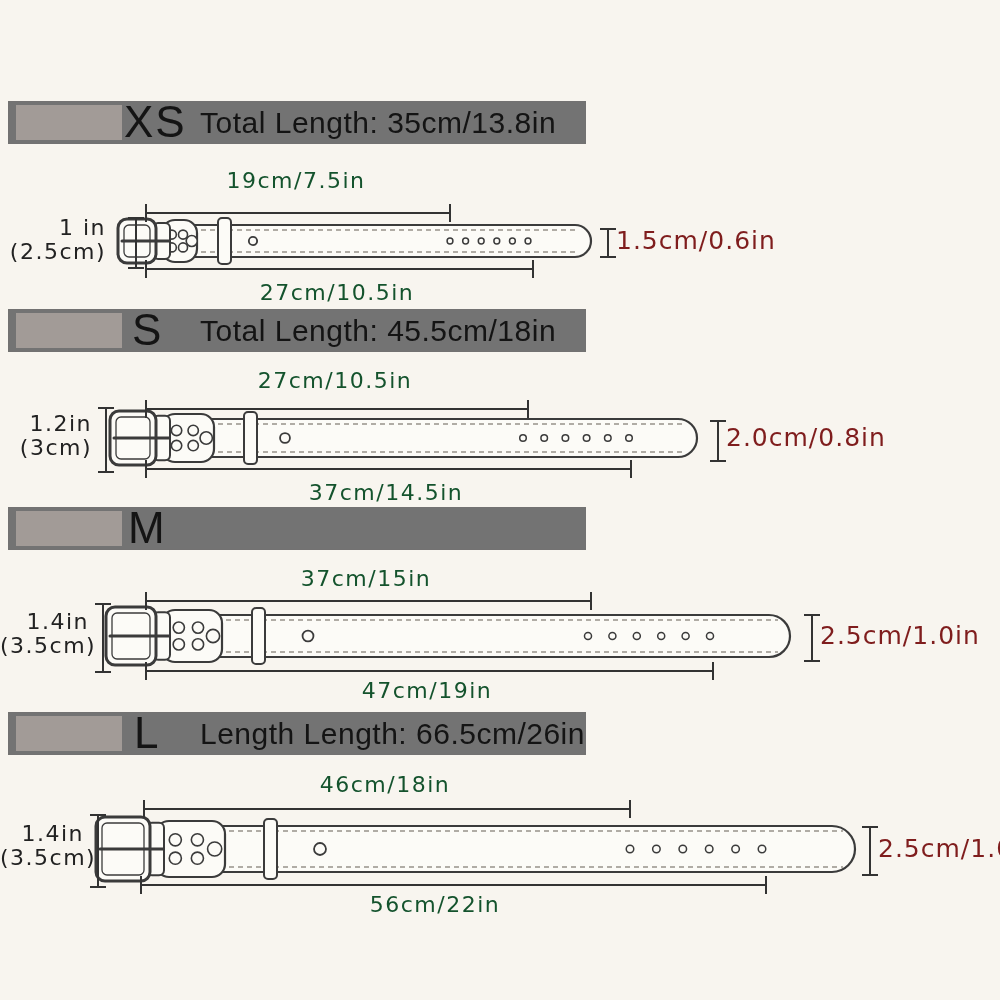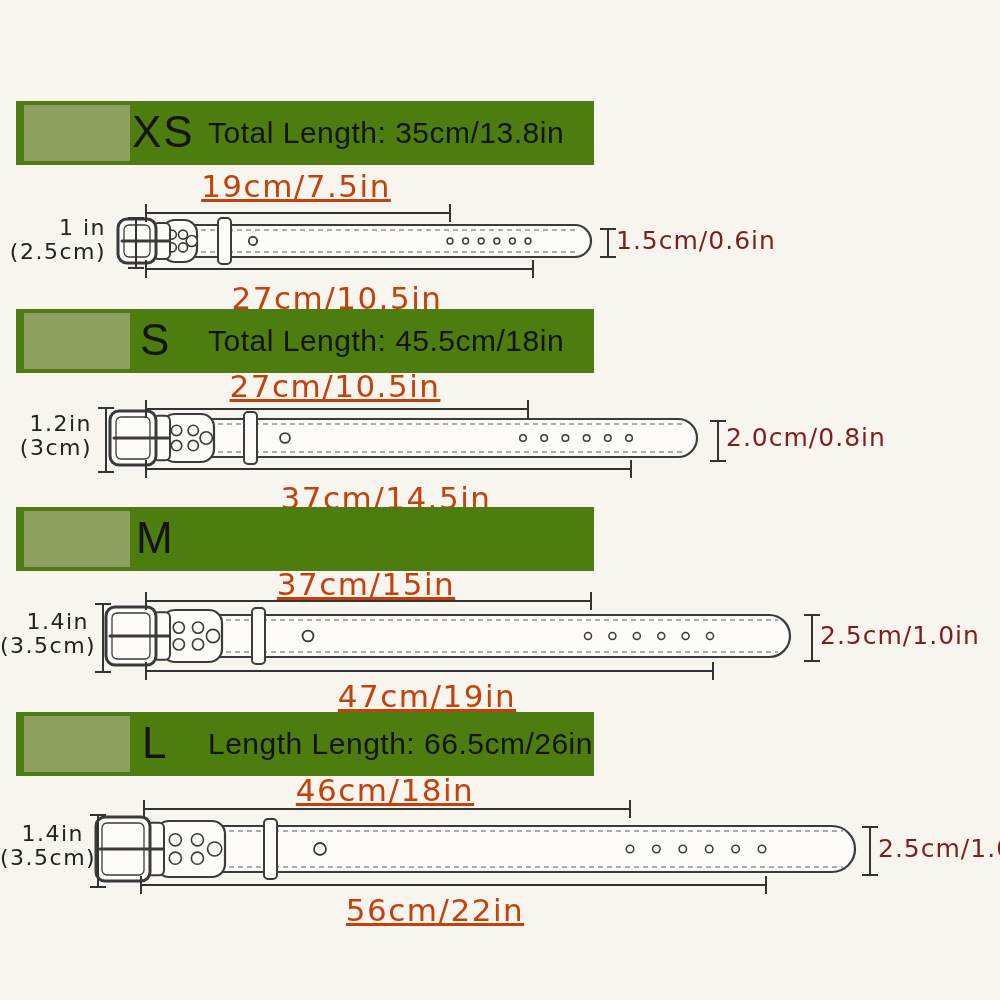--- a/index.html
+++ b/index.html
@@ -7,41 +7,41 @@
     width:1000px;height:1000px;
     background:#f8f5ef;
     font-family:"Liberation Sans", sans-serif;
     color:#1c1c1c;
     position:relative;
     overflow:hidden;
   }
   .stage{position:absolute;inset:0;}
   
   .banner{
-    position:absolute;left:16px;width:578px;height:64px;
-    background:#4d7c0f;
+    position:absolute;left:8px;width:578px;height:43px;
+    background:#737373;
     box-shadow:0 0 2px rgba(120,115,110,.35) inset;
   }
   .banner::before{
     content:"";position:absolute;left:8px;top:4px;bottom:4px;width:106px;
     background:#dbcbc3;opacity:.45;
   }
   .size-letter{
     position:absolute;top:50%;transform:translateY(-53%);
     font-size:44px;font-weight:400;letter-spacing:2px;color:#141414;
   }
   .total-length{
     position:absolute;left:192px;top:50%;transform:translateY(-50%);
     font-size:30px;font-weight:400;color:#141414;letter-spacing:.5px;
   }
   
   .mlabel{
     position:absolute;transform:translateX(-50%);
     font-family:"DejaVu Sans", sans-serif;
-    font-size:31px;letter-spacing:1.5px;color:#c2410c;white-space:nowrap;text-decoration:underline;
+    font-size:22px;letter-spacing:1.5px;color:#14532d;white-space:nowrap;
   }
   .right-label{
     position:absolute;height:30px;line-height:30px;
     font-family:"DejaVu Sans", sans-serif;
     font-size:25px;letter-spacing:1px;color:#7f1d1d;white-space:nowrap;
   }
   .left-label{
     position:absolute;left:0;text-align:right;
     font-family:"DejaVu Sans", sans-serif;
     font-size:22px;line-height:24px;letter-spacing:1.5px;color:#222;white-space:nowrap;

